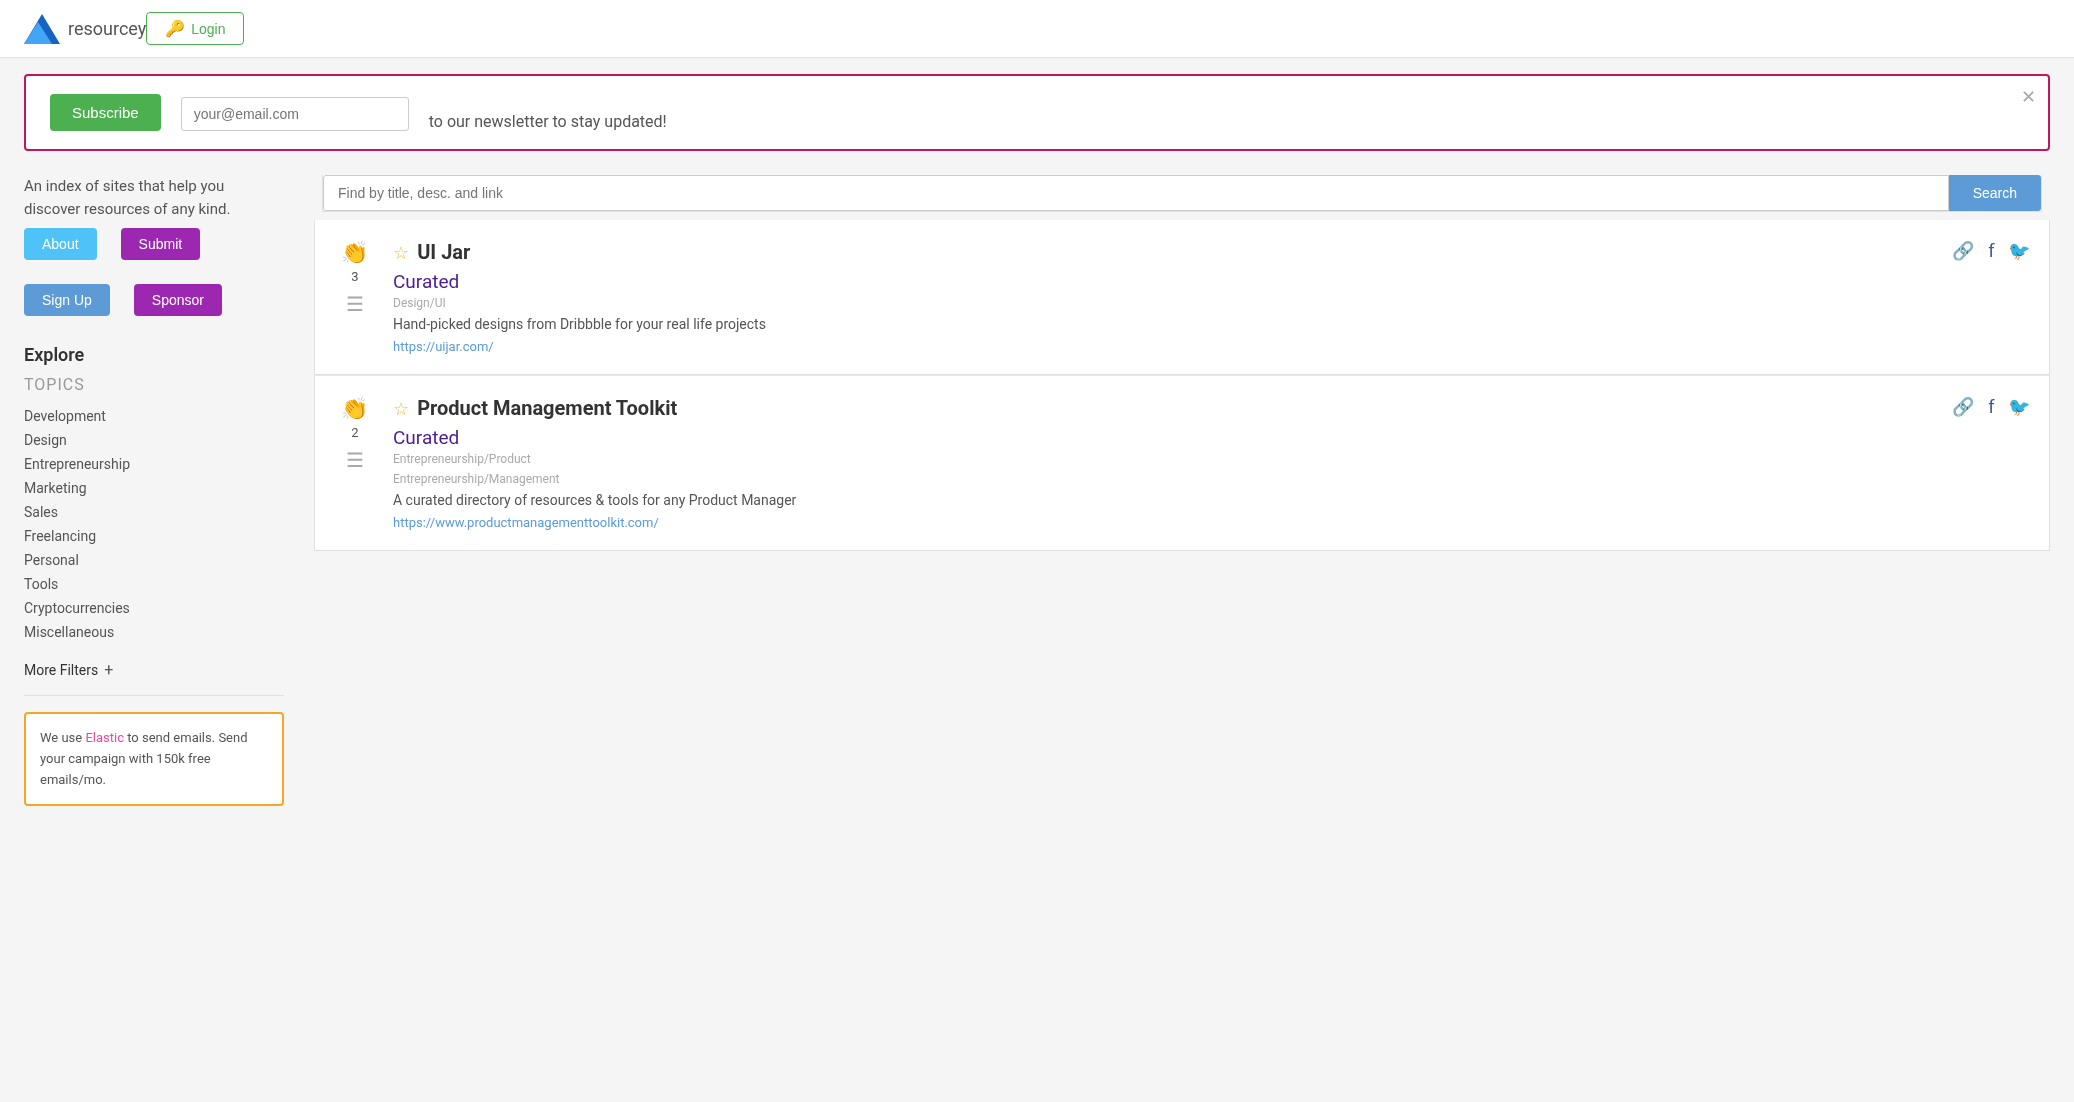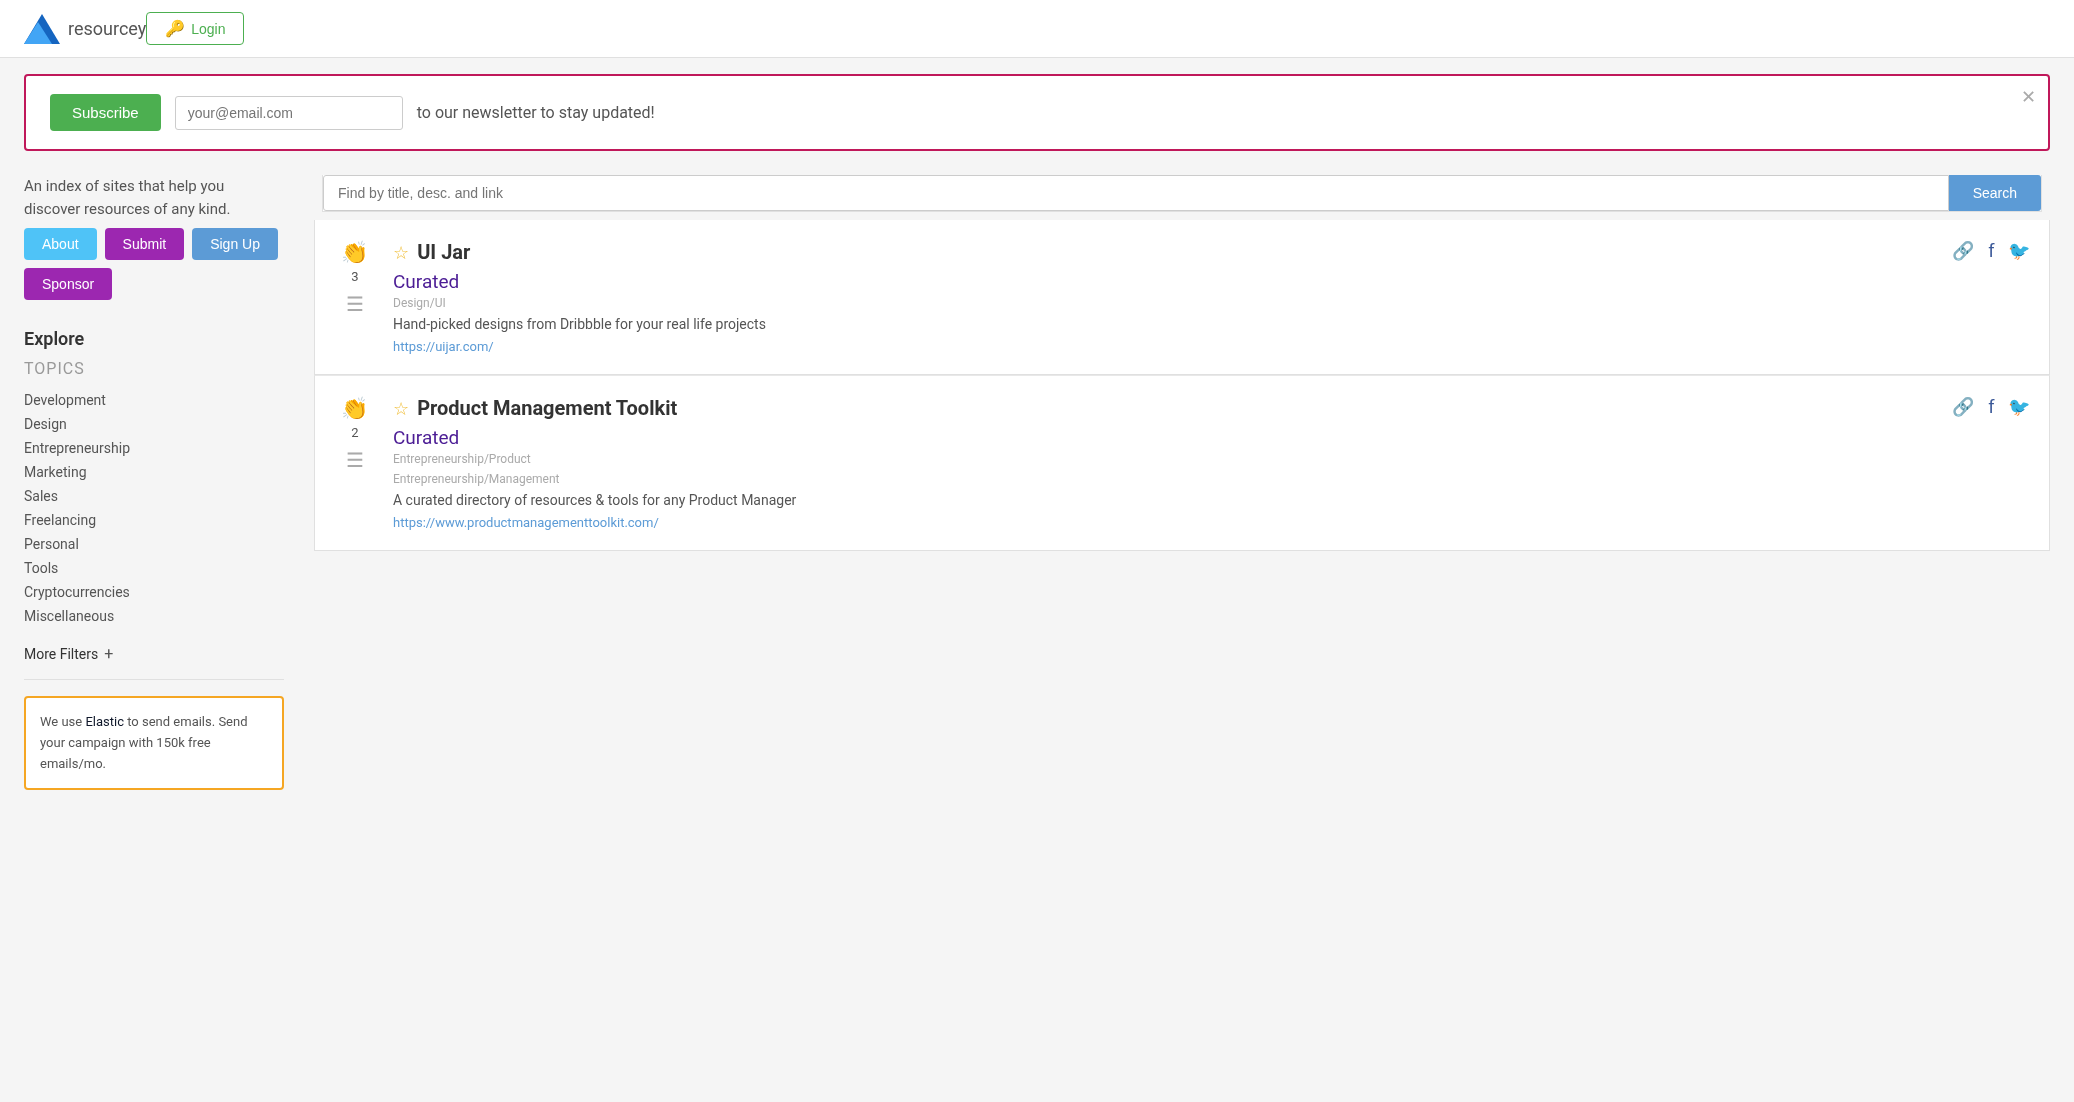--- a/index.html
+++ b/index.html
@@ -7,47 +7,47 @@
 
     
     .header { background: #fff; border-bottom: 1px solid #e0e0e0; padding: 12px 24px; display: flex; align-items: center; justify-content: flex-start; }
     .logo-area { display: flex; align-items: center; gap: 8px; }
     .logo-icon { width: 36px; height: 30px; }
     .logo-text { font-size: 18px; color: #555; font-weight: 400; }
     .login-btn { border: 1.5px solid #4caf50; color: #4caf50; background: #fff; padding: 6px 18px; border-radius: 4px; cursor: pointer; display: flex; align-items: center; gap: 6px; font-size: 14px; }
     .key-icon { font-size: 16px; }
 
     
-    .newsletter-banner { margin: 16px 24px; border: 2.5px solid #c0185a; border-radius: 4px; background: #fff; padding: 18px 40px 18px 24px; display: flex; align-items: center; gap: 14px; position: relative; }
+    .newsletter-banner { margin: 16px 24px; border: 2.5px solid #c0185a; border-radius: 4px; background: #fff; padding: 18px 40px 18px 24px; display: flex; align-items: flex-end; gap: 20px; position: relative; }
     .subscribe-btn { background: #4caf50; color: #fff; border: none; padding: 10px 22px; border-radius: 4px; font-size: 15px; cursor: pointer; white-space: nowrap; }
     .email-input { border: 1px solid #ccc; border-radius: 3px; padding: 8px 12px; font-size: 14px; width: 228px; color: #aaa; }
     .newsletter-text { font-size: 16px; color: #555; }
     .close-banner { position: absolute; top: 10px; right: 12px; background: none; border: none; font-size: 18px; cursor: pointer; color: #aaa; }
 
     
     .main { display: flex; padding: 0 24px 24px 24px; gap: 0; }
 
     
     .sidebar { width: 290px; min-width: 290px; padding-right: 30px; padding-top: 8px; }
     .tagline { font-size: 15px; color: #555; margin-bottom: 8px; line-height: 1.5; }
-    .nav-buttons { display: flex; gap: 8px; margin-bottom: 28px; flex-wrap: wrap; }
+    .nav-buttons { display: flex; gap: 24px; margin-bottom: 28px; flex-wrap: wrap; }
     .nav-btn { padding: 8px 18px; border: none; border-radius: 4px; color: #fff; font-size: 14px; cursor: pointer; }
     .btn-about { background: #4fc3f7; }
     .btn-submit { background: #9c27b0; }
     .btn-signup { background: #5c9bd6; }
     .btn-sponsor { background: #9c27b0; }
 
     .explore-title { font-size: 18px; font-weight: 600; color: #333; margin-bottom: 10px; }
     .topics-label { font-size: 16px; letter-spacing: 1px; color: #999; text-transform: uppercase; margin-bottom: 10px; }
     .topic-item { display: block; font-size: 14px; color: #555; padding: 4px 0; cursor: pointer; text-decoration: none; }
     .more-filters { margin-top: 16px; font-size: 14px; color: #333; display: flex; align-items: center; gap: 6px; cursor: pointer; padding-bottom: 16px; border-bottom: 1px solid #e0e0e0; }
     .more-filters-plus { color: #555; font-size: 16px; }
 
     .ad-box { margin-top: 16px; border: 2px solid #f5a623; border-radius: 4px; padding: 14px; background: #fff; font-size: 13px; color: #555; line-height: 1.6; }
-    .ad-link { color: #0f172a; text-decoration: none; }
+    .ad-link { color: #ec4899; text-decoration: none; }
 
     
     .content { flex: 1; }
     .all-indexes-header { background: #f0f0f0; padding: 12px 18px; font-size: 15px; color: #555; border-radius: 4px 4px 0 0; border: 1px solid #e0e0e0; }
 
     .search-bar { display: flex; margin: 8px; border: 1px solid #e0e0e0; border-top: none; background: #fff; }
     .search-input { flex: 1; border: 1px solid #ccc; border-radius: 3px 0 0 3px; padding: 9px 14px; font-size: 14px; color: #aaa; outline: none; }
     .search-btn { background: #5c9bd6; color: #fff; border: none; padding: 9px 24px; border-radius: 0 3px 3px 0; font-size: 14px; cursor: pointer; }
 
     

